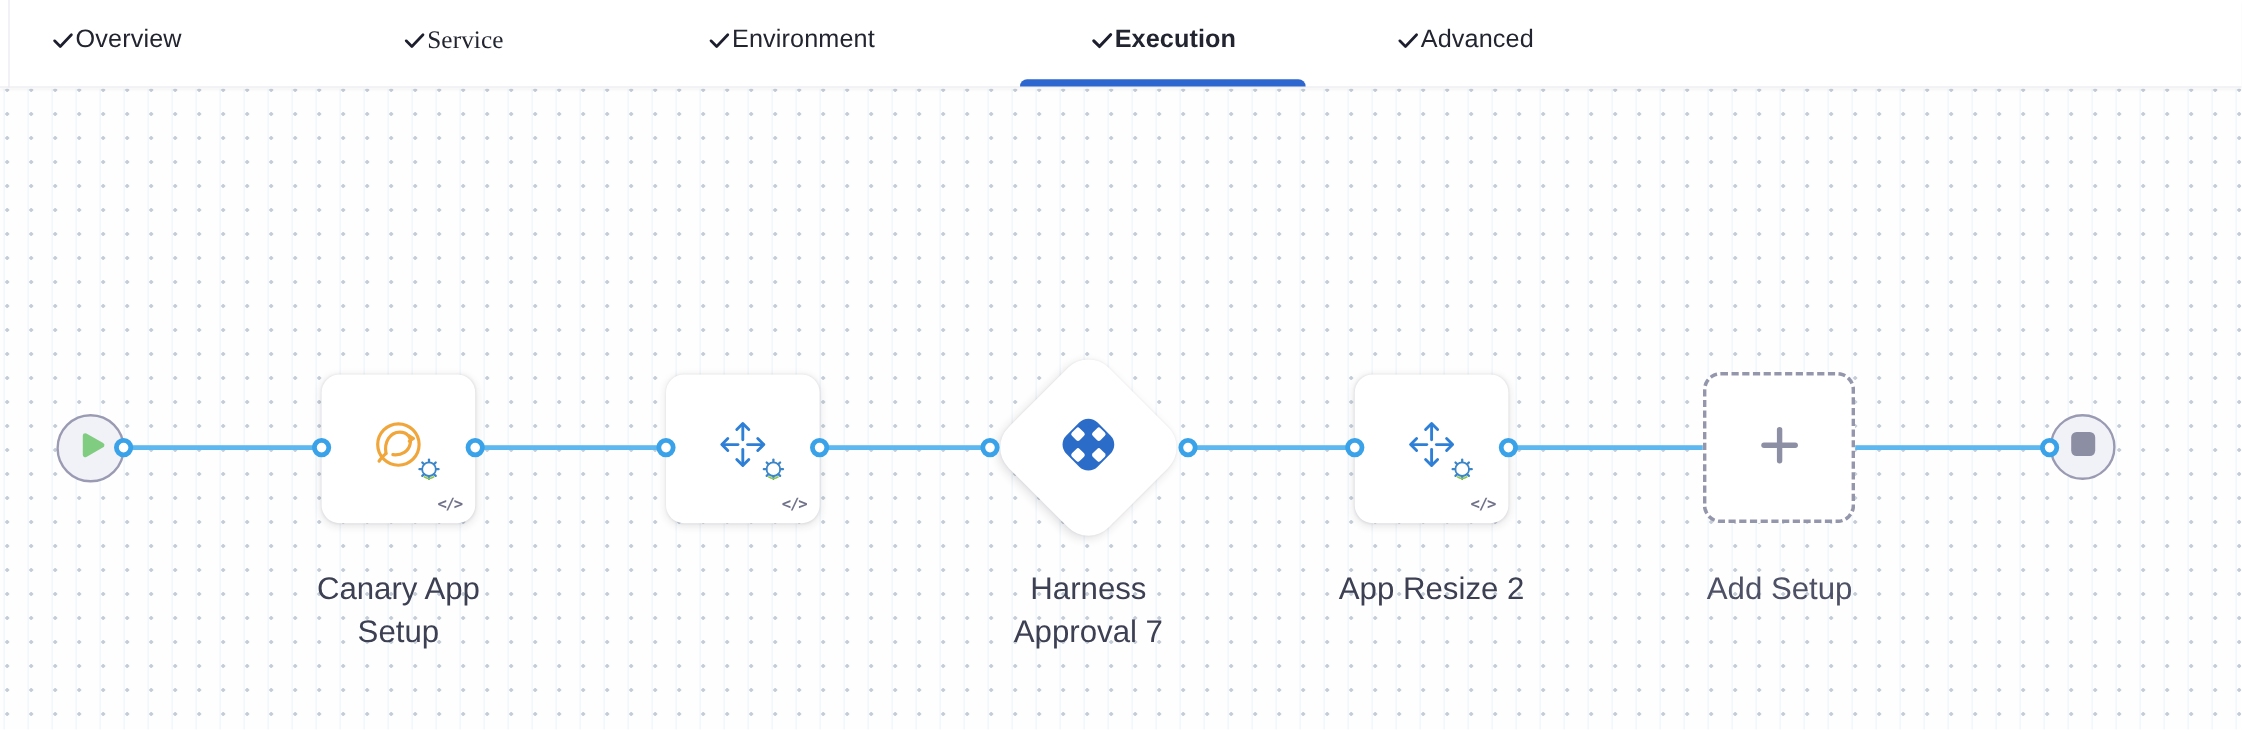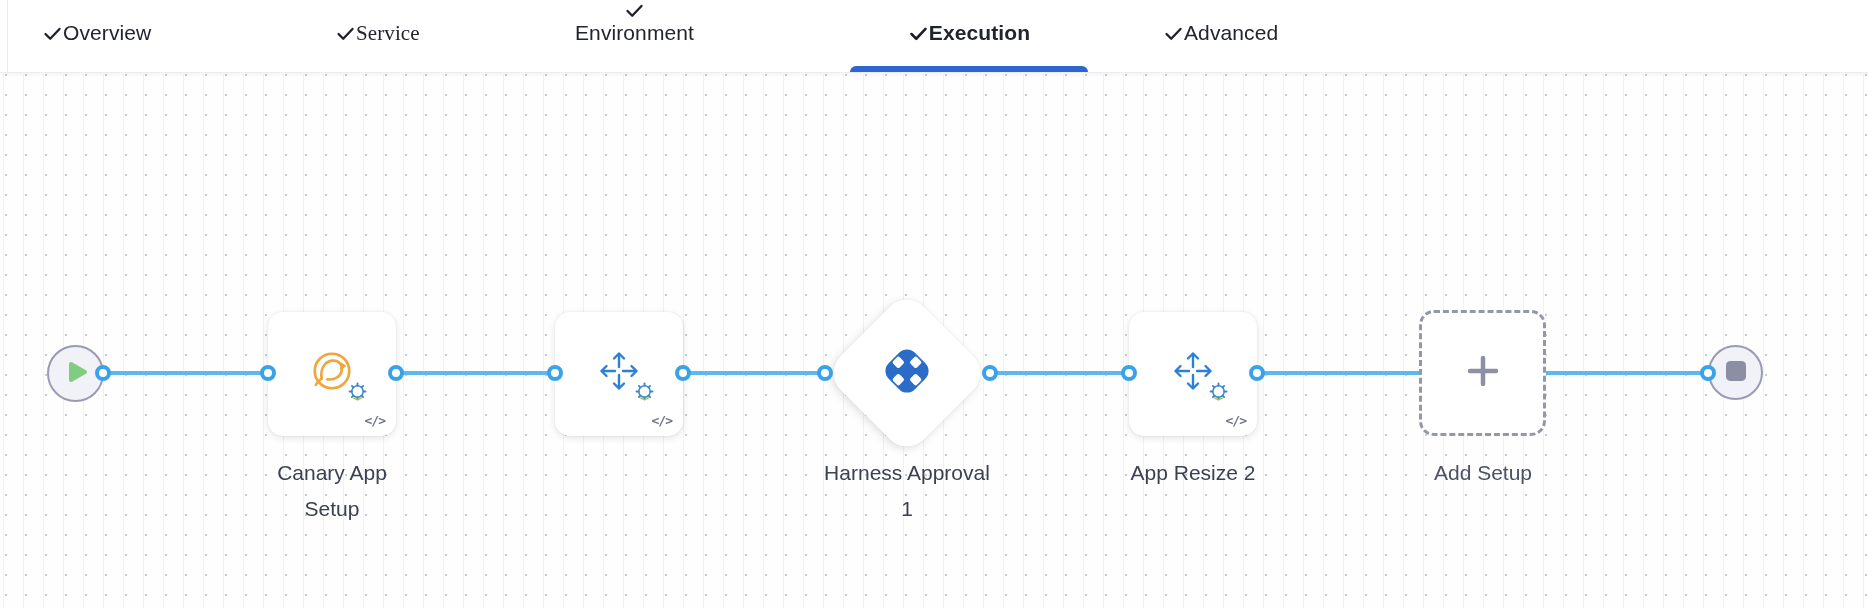--- a/index.html
+++ b/index.html
@@ -76,22 +76,22 @@
   .diamond-icon { position:absolute; left:50%; top:50%; transform:translate(-50%,-50%); }
 
   .add-step-box {
     position:absolute; left:1419px; top:310px; width:127px; height:126px;
     background:#ffffff; border:3px dashed #9496ab; border-radius:15px;
     display:flex; align-items:center; justify-content:center;
     z-index:2; cursor:pointer;
   }
 
   .node-label {
-    position:absolute; top:455px; width:170px; text-align:center;
-    font-size:21px; line-height:36px; color:#3d4053; z-index:2;
+    position:absolute; top:472px; width:170px; text-align:center;
+    font-size:26px; line-height:36px; color:#3d4053; z-index:2;
   }
   .node-label.muted { color:#4e5165; }
 </style>
 </head>
 <body>
 
 <div class="screen">
 
   <div class="tabbar">
     <div class="tabbar-left-divider"></div>
@@ -107,21 +107,21 @@
 
     <div class="tab" style="left:335px;font-family:Liberation Serif, serif;">
       <span class="check-icon">
         <svg width="21" height="21" viewBox="0 0 24 24" fill="none">
             <path d="M4 12.6l5.4 5.4L20 6.8" stroke="#1d1f2e" stroke-width="2.6" stroke-linecap="round" stroke-linejoin="round"></path>
           </svg>
       </span>
       <span>Service</span>
     </div>
 
-    <div class="tab" style="left:575px;flex-direction:column;">
+    <div class="tab" style="left:589px;">
       <span class="check-icon">
         <svg width="21" height="21" viewBox="0 0 24 24" fill="none">
             <path d="M4 12.6l5.4 5.4L20 6.8" stroke="#1d1f2e" stroke-width="2.6" stroke-linecap="round" stroke-linejoin="round"></path>
           </svg>
       </span>
       <span>Environment</span>
     </div>
 
     <div class="tab active" style="left:850px; width:238px;">
       <span class="check-icon">
@@ -289,17 +289,17 @@
   <div class="port" style="left:388px;"></div>
   <div class="port" style="left:547px;"></div>
   <div class="port" style="left:675px;"></div>
   <div class="port" style="left:817px;"></div>
   <div class="port" style="left:982px;"></div>
   <div class="port" style="left:1121px;"></div>
   <div class="port" style="left:1249px;"></div>
   <div class="port" style="left:1700px;"></div>
 
   <div class="node-label" style="left:247px;">Canary App Setup</div>
-  <div class="node-label" style="left:822px;">Harness Approval 1</div>
+  <div class="node-label" style="left:822px;">Harness Approval 7</div>
   <div class="node-label" style="left:1108px;">App Resize 2</div>
   <div class="node-label muted" style="left:1398px;">Add Setup</div>
 
 </div>
 
 </body></html>

